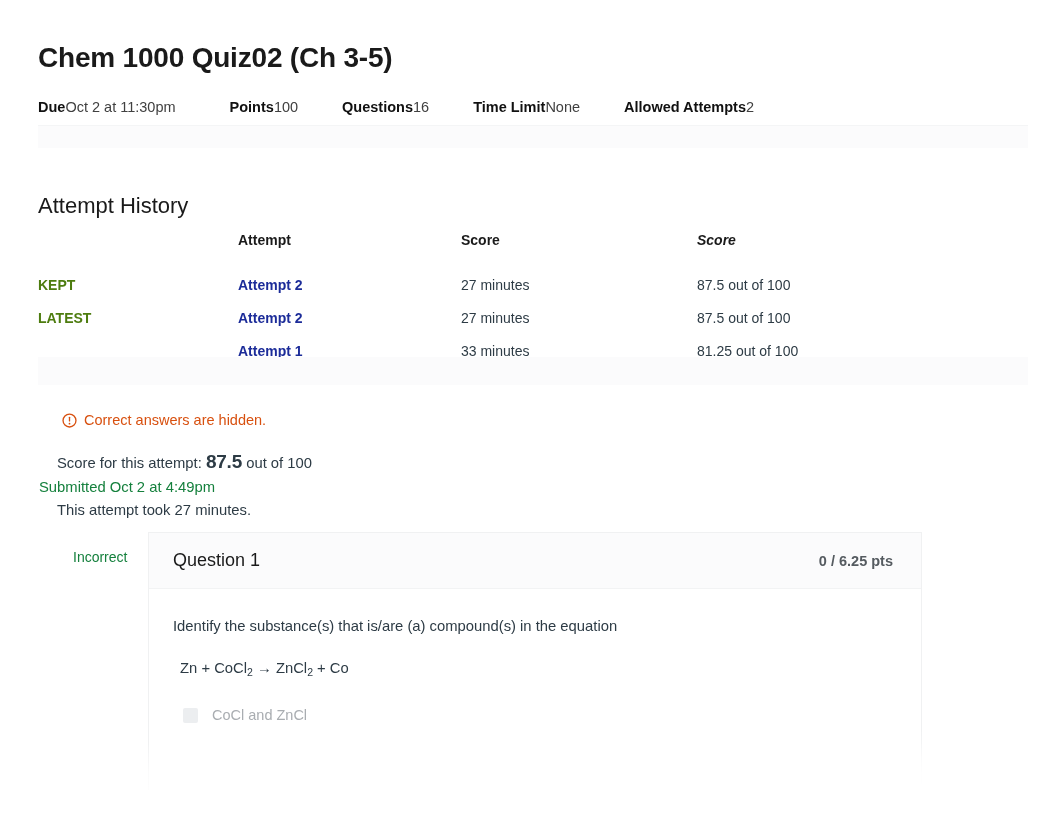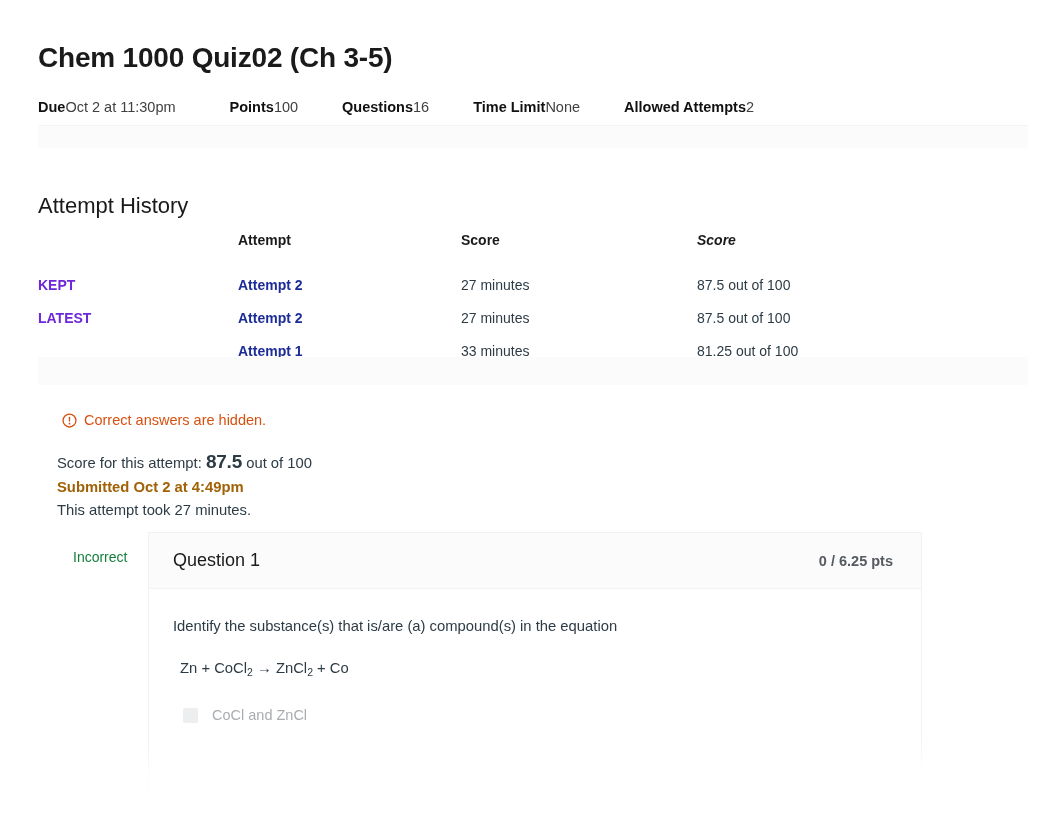--- a/index.html
+++ b/index.html
@@ -115,21 +115,21 @@
     color: #2d3b45;
     font-size: 14px;
   }
   .col-kept   { width: 200px; }
   .col-att    { width: 223px; }
   .col-time   { width: 236px; }
   .col-score  { width: 331px; font-style: italic; }
 
   .kept-label {
     font-weight: bold;
-    color: #6d28d9;
+    color: #4d7c0f;
     font-size: 14px;
   }
   .attempt-link {
     color: #1c2c99;
     font-weight: bold;
     text-decoration: none;
     font-size: 14px;
     cursor: pointer;
   }
 
@@ -174,26 +174,25 @@
     white-space: nowrap;
   }
   .score-big {
     font-size: 19px;
     font-weight: bold;
     color: #2d3b45;
     letter-spacing: -0.2px;
   }
   .submitted-line {
     position: absolute;
-    left: 57px;
+    left: 39px;
     top: 479px;
     font-size: 14.8px;
-    color: #a16207;
-    white-space: nowrap;
-    font-weight: bold;
+    color: #15803d;
+    white-space: nowrap;
   }
   .took-line {
     position: absolute;
     left: 57px;
     top: 502px;
     font-size: 14.8px;
     color: #2d3b45;
     white-space: nowrap;
   }
 

